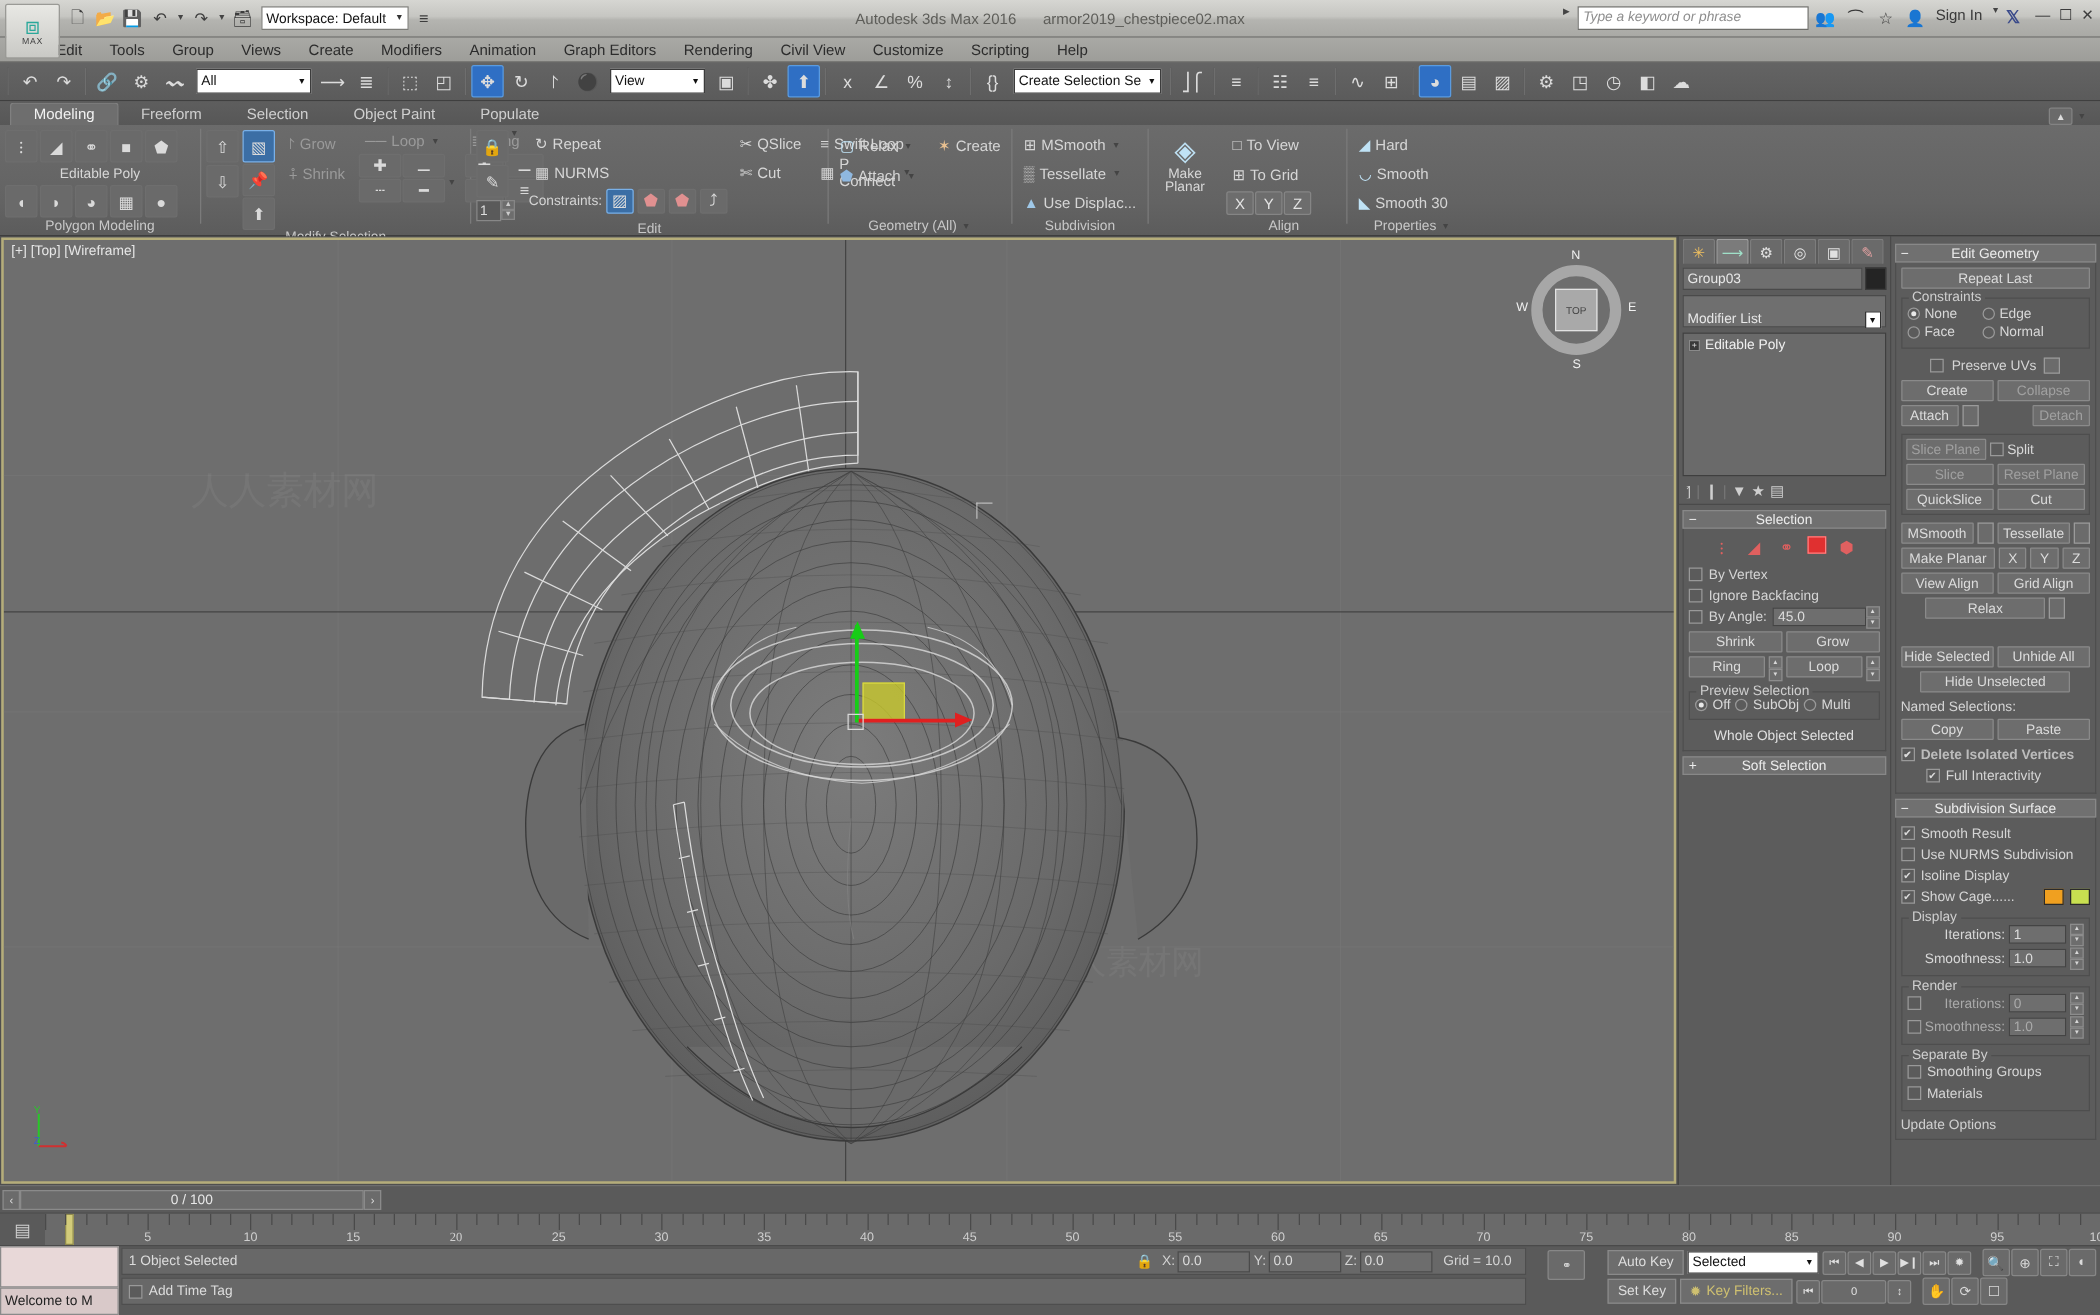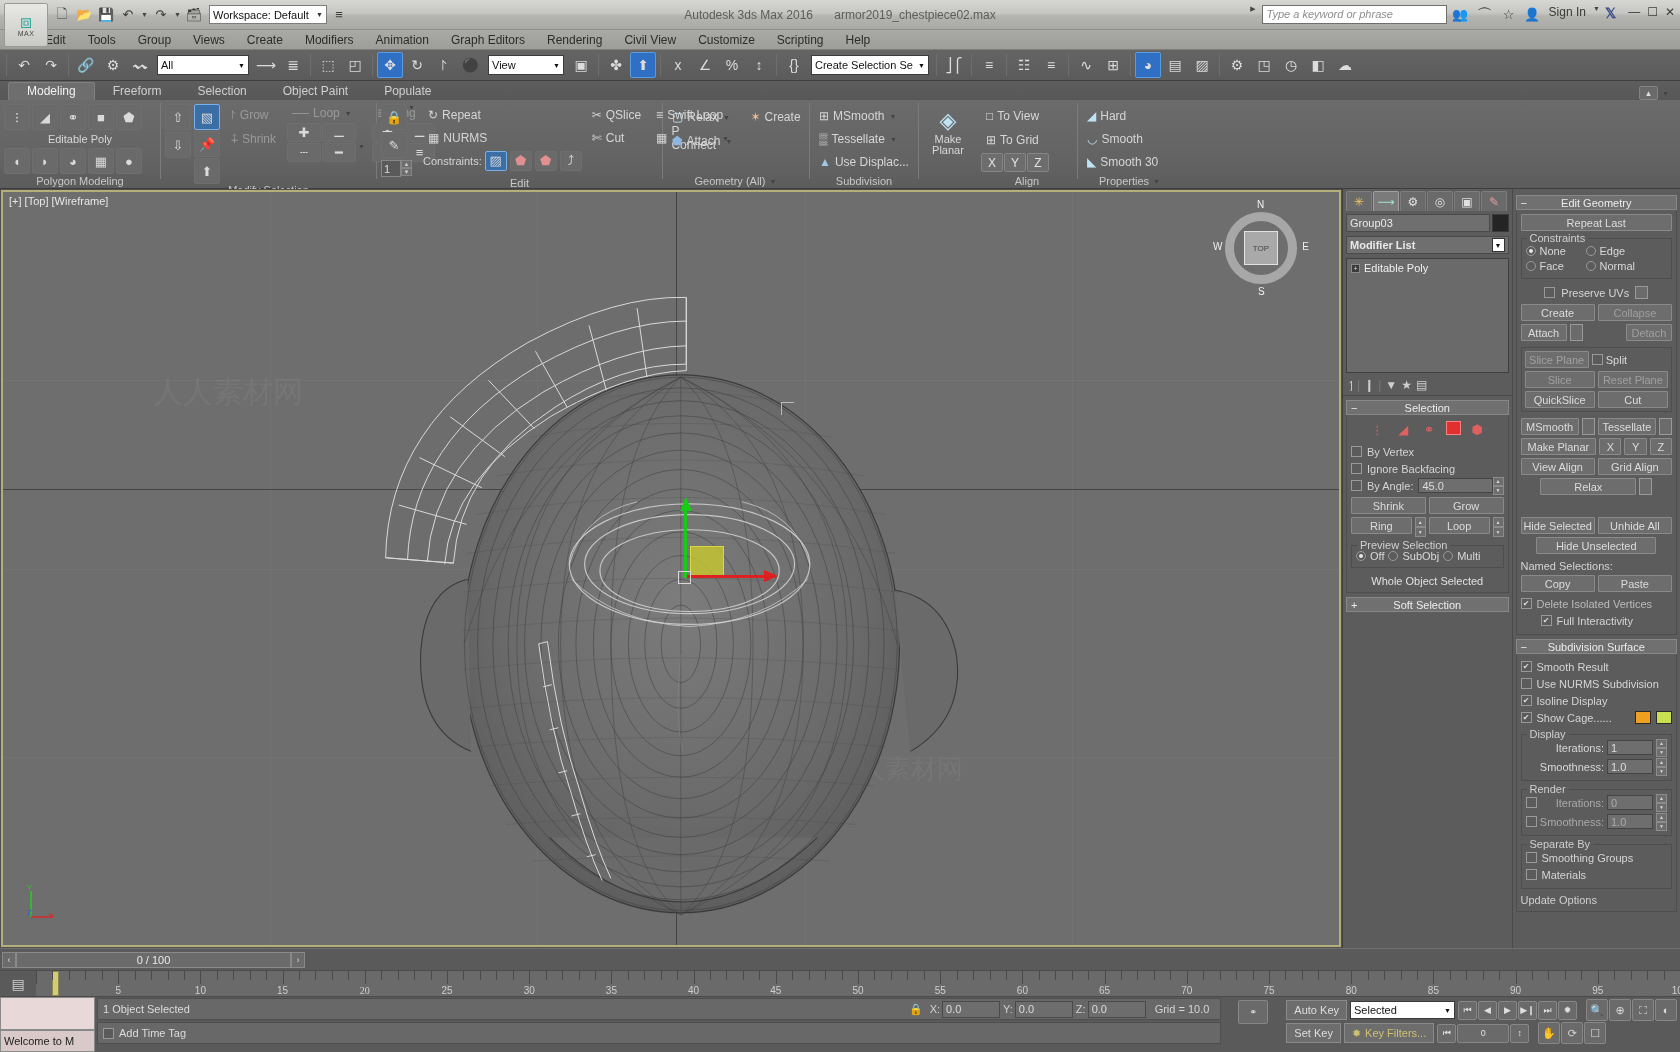--- a/index.html
+++ b/index.html
@@ -169,21 +169,21 @@
              background:#5c5c5c; }
   .cp-tab { width:26px;height:20px;background:#6a6a6a;border:1px solid #7d7d7d;border-bottom:none;
             border-radius:2px 2px 0 0; display:flex;align-items:center;justify-content:center;
             font-size:12px; color:#e0e0e0; cursor:pointer; }
   .cp-tab.sel { background:#7b7b7b; border-color:#a0a0a0; }
   .namerow { display:flex; gap:2px; padding:3px 3px 2px; }
   .namefield { flex:1; height:18px; background:#6f6f6f; border:1px solid #4a4a4a;
                color:#e8e8e8; font-size:11px; padding:0 3px; display:flex; align-items:center; }
   .colorswatch { width:17px;height:18px; background:#242424; border:1px solid #3a3a3a; cursor:pointer;}
   .modlist { margin:2px 3px; height:18px; background:#6f6f6f; border:1px solid #4a4a4a;
-             display:flex; align-items:center; padding:0 3px; font-size:11px; color:#e8e8e8; cursor:pointer;font-weight:bold;}
+             display:flex; align-items:flex-start; padding:12px 3px; font-size:11px; color:#e8e8e8; cursor:pointer;}
   .modlist .ca { margin-left:auto; width:13px;height:14px;background:#fff;border:1px solid #333;
                  color:#111; font-size:7px; display:flex;align-items:center;justify-content:center; }
   .stack { margin:2px 3px; height:115px; background:#6a6a6a; border:1px solid #3f3f3f; padding:2px; }
   .stack-item { display:flex; align-items:center; gap:4px; font-size:11px; color:#f0f0f0; padding:1px 2px; }
   .stack-item .plus { width:9px;height:9px;background:#3a3a3a; border:1px solid #8a8a8a; color:#ddd;
                       font-size:7px; display:flex;align-items:center;justify-content:center; }
   .stackbtns { display:flex; align-items:center; gap:4px; padding:3px 6px;
                border-bottom:1px solid #4a4a4a; }
   .stackbtns span { font-size:12px; color:#cfcfcf; cursor:pointer; }
 
@@ -1003,21 +1003,21 @@
             <div class="btnrow" style="justify-content:center;">
               <div class="btn" style="flex:0 0 120px;">Hide Unselected</div>
             </div>
 
             <div style="font-size:11px;color:#d4d4d4;margin-top:6px;">Named Selections:</div>
             <div class="btnrow">
               <div class="btn">Copy</div>
               <div class="btn">Paste</div>
             </div>
 
-            <div class="cbrow" style="margin-top:3px;">
+            <div class="cbrow" style="margin-top:3px;font-weight:bold;">
               <span class="cb on"></span>
               <span style="color:#bcbcbc;">Delete Isolated Vertices</span>
             </div>
             <div class="cbrow" style="padding-left:20px;">
               <span class="cb on"></span>
               <span>Full Interactivity</span>
             </div>
           </div>
         </div>
 

